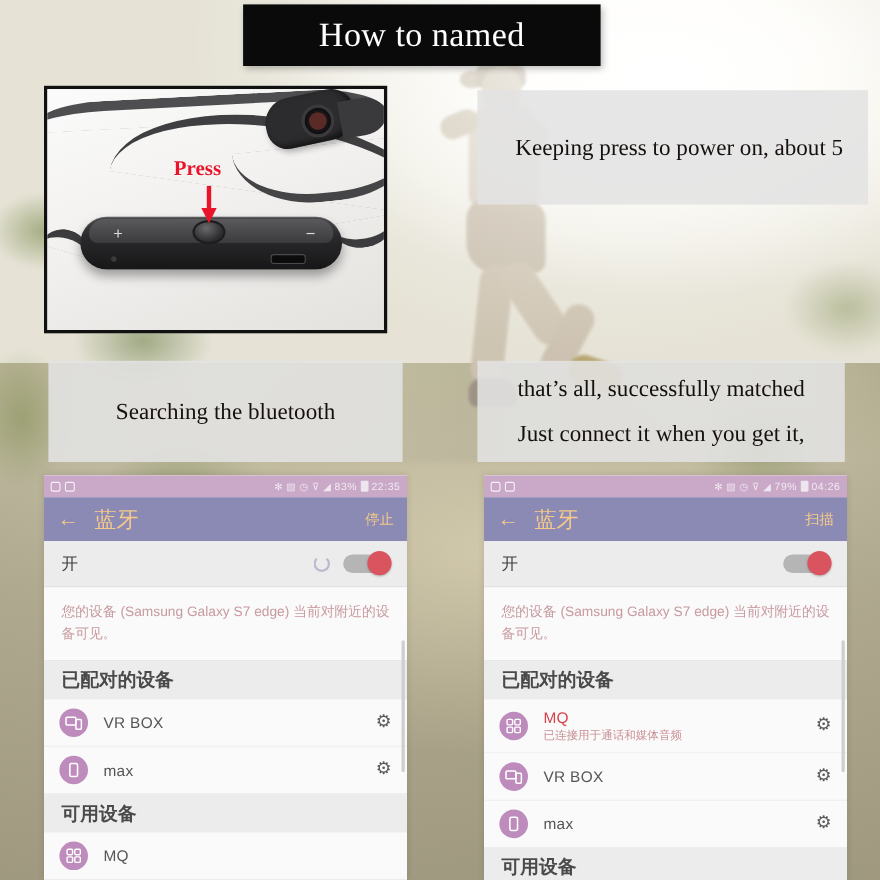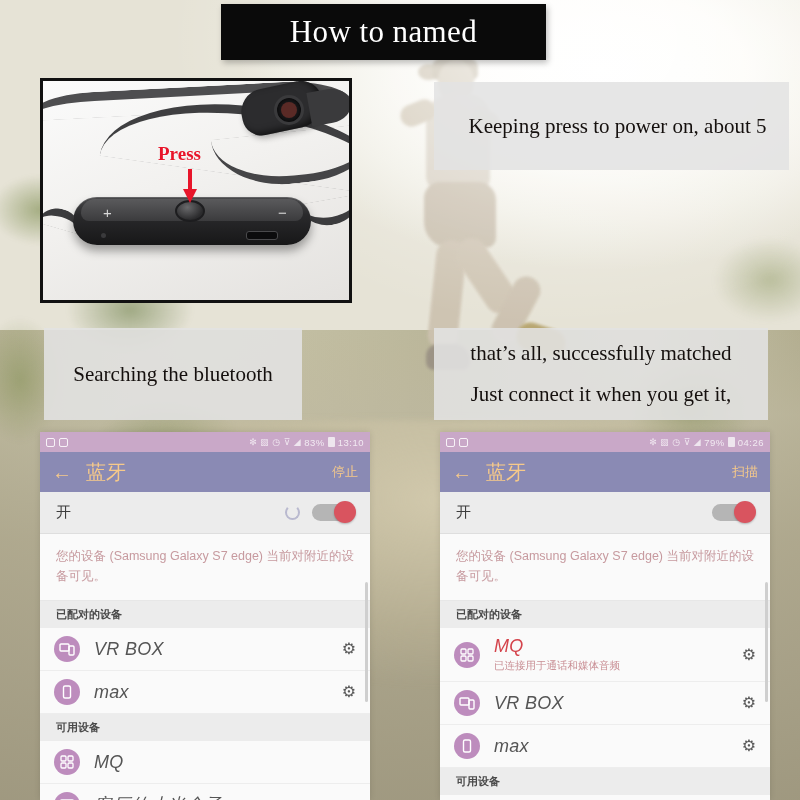--- a/index.html
+++ b/index.html
@@ -165,23 +165,23 @@
 
   
   .caption {
     position:absolute;
     background: rgba(226,226,226,.88);
     color:#15100e;
     display:flex; flex-direction:column; align-items:center; justify-content:center;
     text-align:center;
     font-size:21px; line-height:1.95;
   }
-  #cap-top { left:434px; top:82px; width:355px; height:88px; align-items:flex-start; padding-left:12px; }
+  #cap-top { left:434px; top:82px; width:355px; height:104px; align-items:flex-start; padding-left:12px; }
   #cap-top .line { width:100%; text-align:center; }
-  #cap-left { left:44px; top:328px; width:258px; height:92px; }
+  #cap-left { left:44px; top:328px; width:322px; height:92px; }
   #cap-right { left:434px; top:328px; width:334px; height:92px; }
 
   
   .phone {
     position:absolute; top:432px; width:330px; height:368px;
     overflow:hidden; background:#fafafa;
     font-family:"Liberation Sans", sans-serif;
     box-shadow: 0 0 6px rgba(0,0,0,.12);
   }
   #phone-left  { left:40px; }
@@ -222,33 +222,33 @@
   .switch .knob {
     position:absolute; right:-2px; top:-3px; width:22px; height:22px; border-radius:50%;
     background:#d9545f; box-shadow:0 1px 2px rgba(0,0,0,.25);
   }
 
   .notice {
     background:#fafafa; padding:12px 16px 14px 16px; color:#c79a9f; font-size:12.5px; line-height:1.6;
     border-bottom:1px solid #e7e7e7;
   }
   .sect {
-    background:#ececec; padding:6px 16px; color:#4a4a4a; font-size:11px; font-weight:bold;
+    background:#ececec; padding:6px 16px; color:#4a4a4a; font-size:17px; font-weight:bold;
   }
   .devrow {
     background:#fafafa; display:flex; align-items:center; padding:8px 14px;
     border-bottom:1px solid #ededed; min-height:40px;
   }
   .devicon {
     width:26px; height:26px; border-radius:50%; background:#bd8cbd;
     display:flex; align-items:center; justify-content:center; flex:0 0 auto; margin-right:14px;
   }
   .devicon svg { display:block; }
   .devtext { display:flex; flex-direction:column; }
-  .devname { font-size:18px; color:#555; letter-spacing:.3px;font-style:italic; }
+  .devname { font-size:14px; color:#555; letter-spacing:.3px; }
   .devname.hl { color:#d4434b; }
   .devsub { font-size:10.5px; color:#c98f95; margin-top:2px; }
   .gear { margin-left:auto; color:#5a5a5a; font-size:16px; line-height:1; }
   .scrollbar {
     position:absolute; right:2px; width:3px; background:#cfcfcf; border-radius:2px;
   }
 </style>
 </head>
 <body>
 
@@ -323,21 +323,21 @@
       <span class="sb-ico"></span>
     </span>
     <span class="sb-right">
       <span class="sb-glyph">✻</span>
       <span class="sb-glyph">▧</span>
       <span class="sb-glyph">◷</span>
       <span class="sb-glyph">⊽</span>
       <span class="sb-glyph">◢</span>
       <span>83%</span>
       <span class="sb-batt"></span>
-      <span>13:10</span>
+      <span>22:35</span>
     </span>
   </div>
 
   <div class="appbar">
     <span class="back">←</span>
     <span class="apptitle">蓝牙</span>
     <span class="action">停止</span>
   </div>
 
   <div class="onrow">

